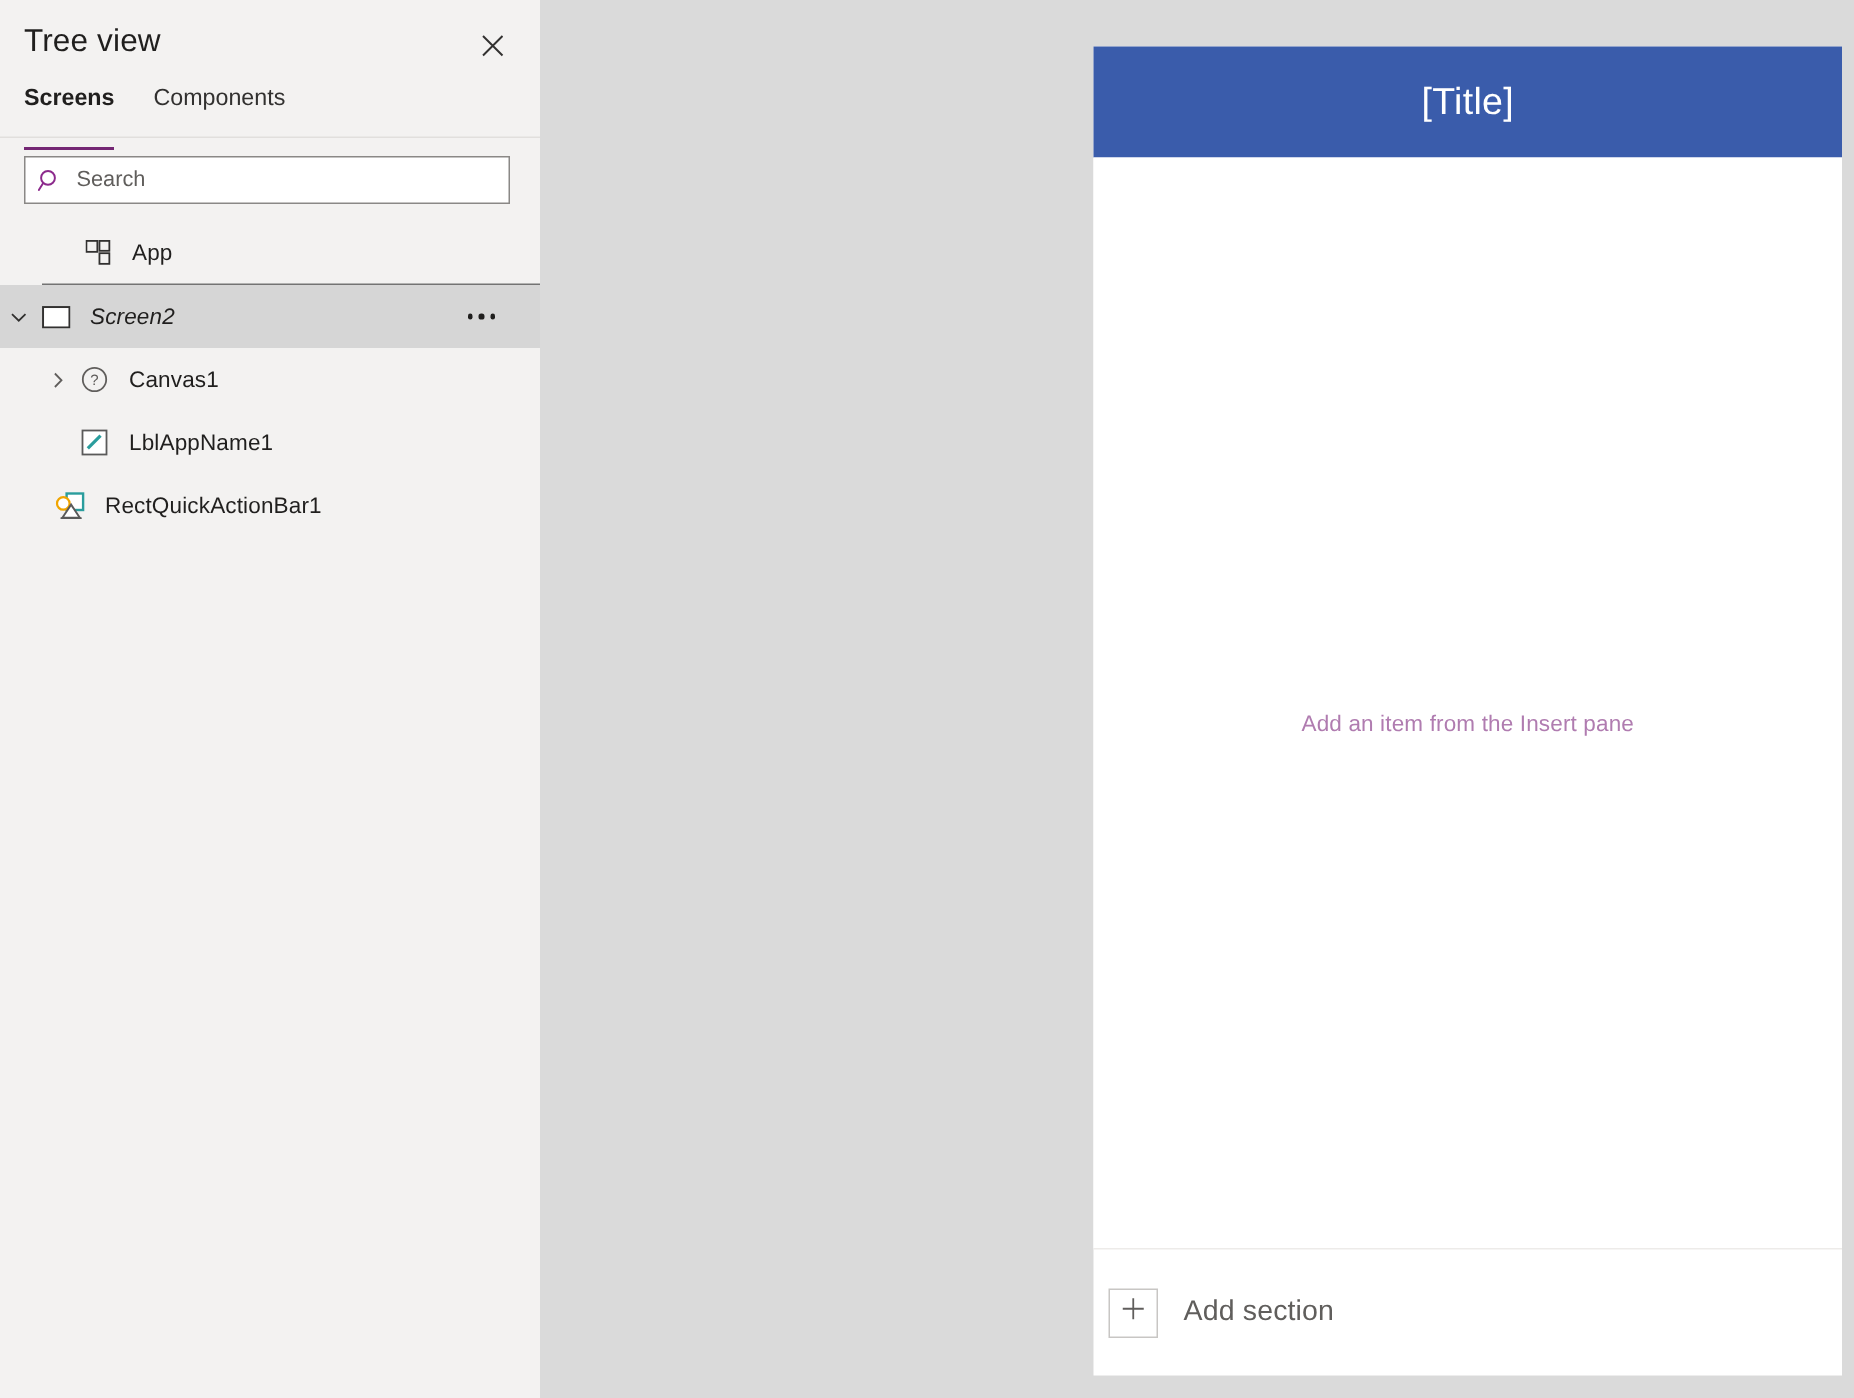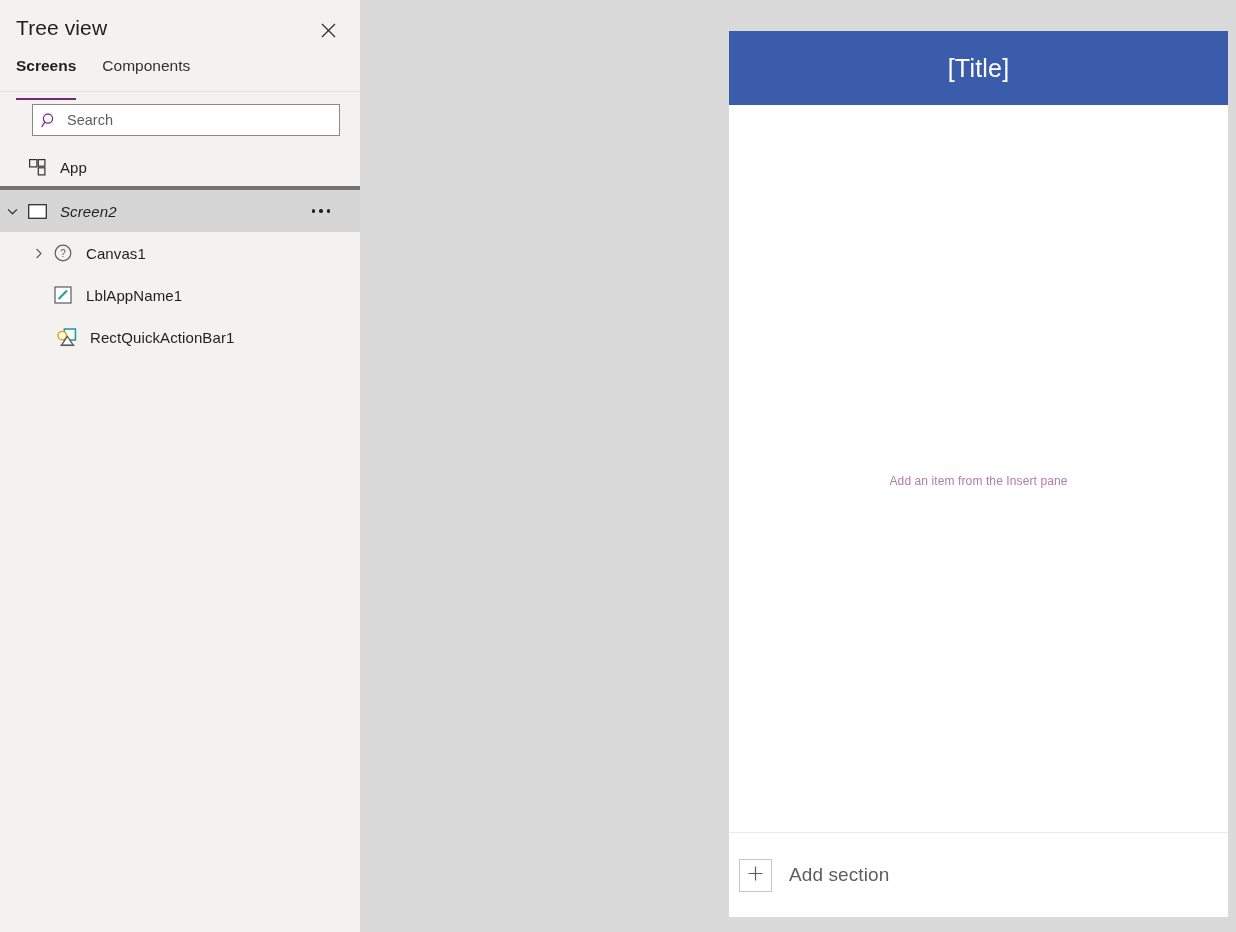--- a/index.html
+++ b/index.html
@@ -89,21 +89,21 @@
     position: absolute;
     left: 0; right: 0;
     bottom: 0;
     height: 1px;
     background: #e1dfdd;
   }
 
   
   .search-wrap {
     flex: 0 0 auto;
-    padding: 12px 20px 12px 32px;
+    padding: 12px 20px 12px 16px;
   }
   .search-box {
     position: relative;
     height: 32px;
     background: #ffffff;
     border: 1px solid #8a8886;
     display: flex;
     align-items: center;
   }
   .search-icon {
@@ -134,21 +134,21 @@
   }
   .tree-row {
     position: relative;
     height: 42px;
     display: flex;
     align-items: center;
     cursor: pointer;
     font-size: 15px;
     color: #201f1e;
   }
-  .tree-row.bordered { border-bottom: 4px solid #737373; }
+  .tree-row.bordered { border-bottom: 1px solid #737373; margin-left: 28px; }
   .tree-row.selected { background: #d6d6d6; font-style: italic; }
   .chevron {
     width: 24px;
     height: 42px;
     display: flex;
     align-items: center;
     justify-content: center;
     flex: 0 0 auto;
   }
   .chevron.empty { visibility: hidden; }
@@ -216,21 +216,21 @@
   .screen-body {
     flex: 1 1 auto;
     position: relative;
     background: #ffffff;
   }
   .canvas-placeholder {
     position: absolute;
     left: 0; right: 0;
     top: 369px;
     text-align: center;
-    font-size: 12px;
+    font-size: 15px;
     color: #b07cb0;
     letter-spacing: 0.1px;
   }
   .screen-footer {
     flex: 0 0 auto;
     height: 85px;
     border-top: 1px solid #edebe9;
     display: flex;
     align-items: center;
     padding-left: 10px;
@@ -343,21 +343,21 @@
         <span class="chevron empty"></span>
         <span class="row-icon">
           <svg width="18" height="18" viewBox="0 0 18 18">
             <rect x="1" y="1" width="16" height="16" stroke="#5a5a5a" stroke-width="1.2" fill="#ffffff"></rect>
             <path d="M4.4 13.4 L12.9 4.9 L14.4 6.4 L5.9 14.9 Z" fill="#2a9d9d" transform="translate(-0.6,-1.2)"></path>
           </svg>
         </span>
         <span class="row-label">LblAppName1</span>
       </div>
 
-      <div class="tree-row" style="padding-left:30px;">
+      <div class="tree-row" style="padding-left:10px;">
         <span class="chevron empty"></span>
         <span class="row-icon">
           <svg width="20" height="19" viewBox="0 0 20 19">
             <rect x="7.4" y="1" width="11" height="11" stroke="#2a9d9d" stroke-width="1.6" fill="#ffffff"></rect>
             <circle cx="5.2" cy="7.6" r="4.2" stroke="#f0a500" stroke-width="1.5" fill="#ffffff"></circle>
             <path d="M4.6 17.2 L10.4 8.4 L16.2 17.2 Z" stroke="#5a5a5a" stroke-width="1.3" fill="#ffffff"></path>
             <path d="M3.4 17.4 L17.4 17.4" stroke="#5a5a5a" stroke-width="1.3"></path>
           </svg>
         </span>
         <span class="row-label">RectQuickActionBar1</span>

